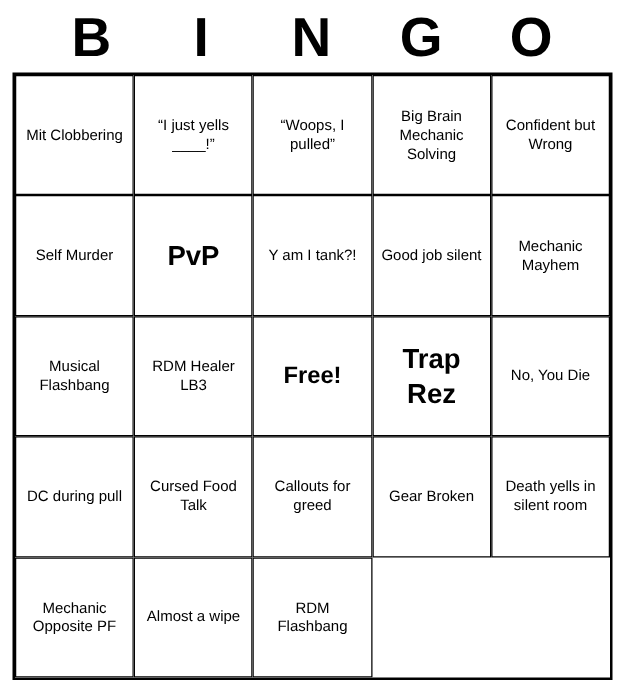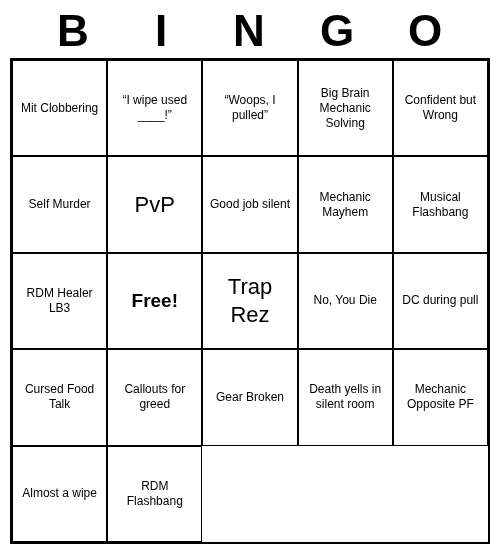--- a/index.html
+++ b/index.html
@@ -59,47 +59,48 @@
       font-size: 12px;
       line-height: 1.25;
       color: #000;
       background: #fff;
       cursor: pointer;
       position: relative;
     }
 
     .bingo-cell.large-text {
       font-size: 22px;
-      font-weight: normal;
+      font-weight: bold;
     }
 
     .bingo-cell.free {
       font-size: 19px;
       font-weight: bold;
     }
   </style>
 </head>
 <body>
 
 <div class="bingo-title">
   <span>B</span>
   <span>I</span>
   <span>N</span>
   <span>G</span>
   <span>O</span>
 </div>
 
 <div class="bingo-grid" id="bingo-grid">
 <div class="bingo-cell">Mit Clobbering</div>
-    <div class="bingo-cell">“I wipe used ____!”</div>
+    <div class="bingo-cell">“I just yells ____!”</div>
     <div class="bingo-cell">“Woops, I pulled”</div>
     <div class="bingo-cell">Big Brain Mechanic Solving</div>
     <div class="bingo-cell">Confident but Wrong</div>
     <div class="bingo-cell">Self Murder</div>
     <div class="bingo-cell large-text">PvP</div>
+    <div class="bingo-cell">Y am I tank?!</div>
     <div class="bingo-cell">Good job silent</div>
     <div class="bingo-cell">Mechanic Mayhem</div>
     <div class="bingo-cell">Musical Flashbang</div>
     <div class="bingo-cell">RDM Healer LB3</div>
     <div class="bingo-cell free">Free!</div>
     <div class="bingo-cell large-text">Trap Rez</div>
     <div class="bingo-cell">No, You Die</div>
     <div class="bingo-cell">DC during pull</div>
     <div class="bingo-cell">Cursed Food Talk</div>
     <div class="bingo-cell">Callouts for greed</div>

